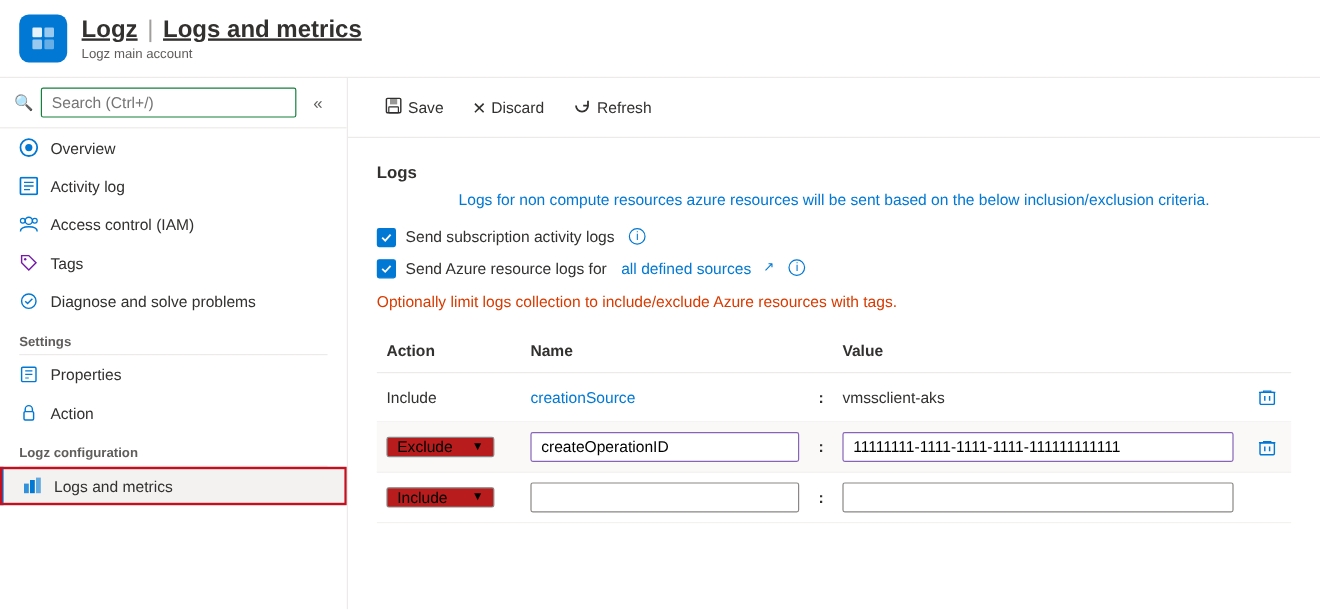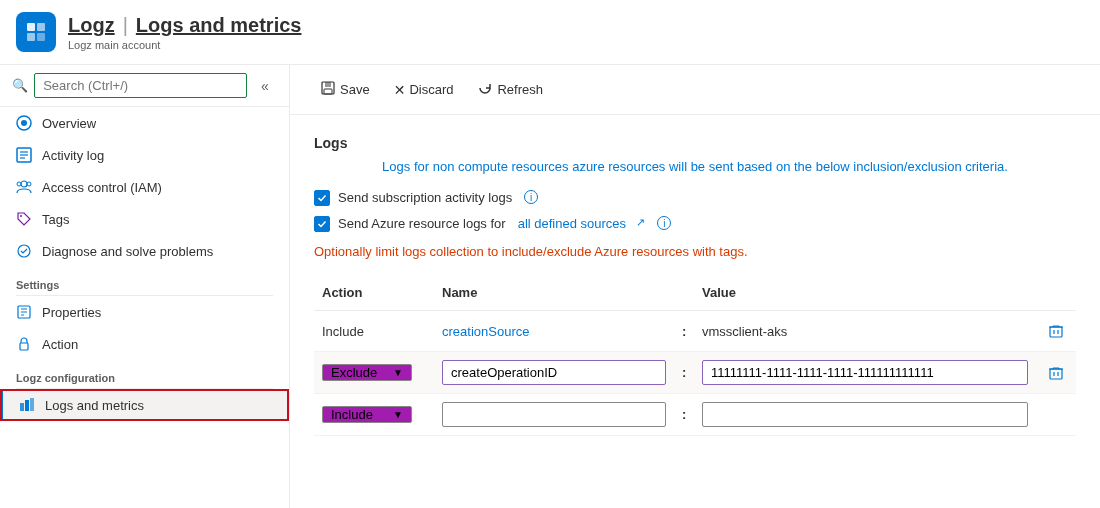--- a/index.html
+++ b/index.html
@@ -40,21 +40,21 @@
     .table-header { display: grid; grid-template-columns: 120px 240px 20px 1fr 40px; gap: 0; padding: 6px 0; border-bottom: 1px solid #edebe9; }
     .th { font-size: 13px; font-weight: 600; color: #323130; padding: 4px 8px; }
     .table-row-grid { display: grid; grid-template-columns: 120px 240px 20px 1fr 40px; align-items: center; padding: 4px 0; border-bottom: 1px solid #f3f2f1; min-height: 36px; }
     .td { font-size: 13px; color: #323130; padding: 4px 8px; }
     .td-blue { color: #0078d4; }
     .td-colon { color: #323130; font-weight: 600; }
     .td-input { width: 100%; border: 1.5px solid #8764b8; border-radius: 2px; padding: 4px 8px; font-size: 13px; outline: none; }
     .td-input-empty { width: 100%; border: 1px solid #8a8886; border-radius: 2px; padding: 4px 8px; font-size: 13px; outline: none; }
     .delete-btn { width: 24px; height: 24px; border: none; background: none; cursor: pointer; color: #0078d4; display: flex; align-items: center; justify-content: center; }
 
-    .dropdown-btn { display: flex; align-items: center; gap: 4px; border: 1px solid #8a8886; background: #a21caf; border-radius: 2px; padding: 0 8px; font-size: 13px; cursor: pointer; min-width: 90px; }
+    .dropdown-btn { display: flex; align-items: center; gap: 4px; border: 1px solid #8a8886; background: #b91c1c; border-radius: 2px; padding: 0 8px; font-size: 13px; cursor: pointer; min-width: 90px; }
 
     .active-nav-item { background: #f3f2f1; border-left: 3px solid #0078d4; }
 
     .header-title-group { display: flex; flex-direction: column; }
     .header-title-row { display: flex; align-items: baseline; text-decoration: underline; }
   </style>
 </head>
 <body>
 
 <div class="header">

